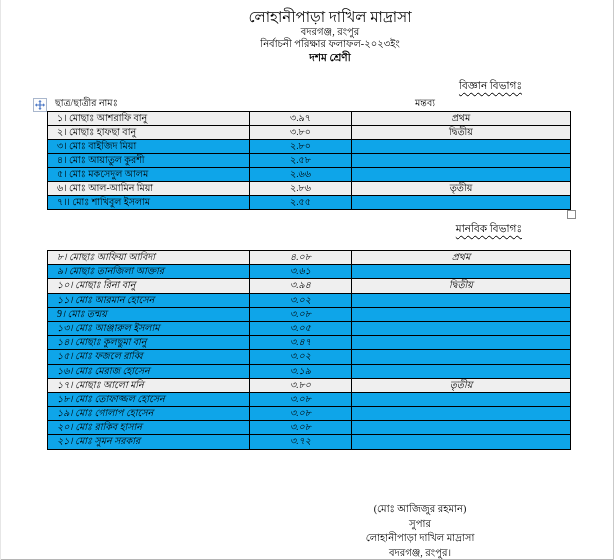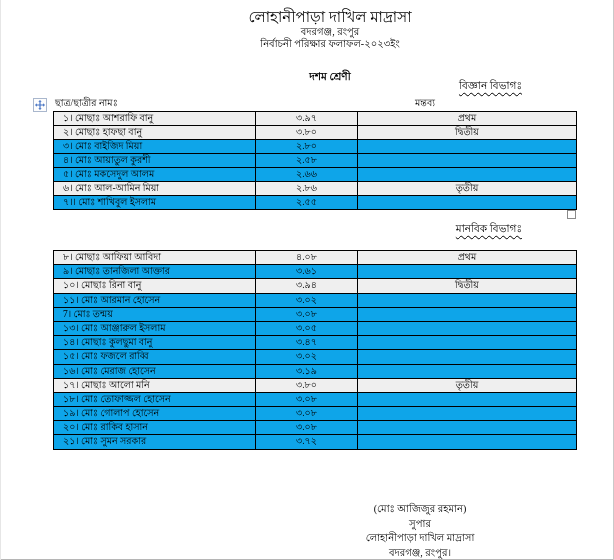--- a/index.html
+++ b/index.html
@@ -5,36 +5,36 @@
   html,body{margin:0;padding:0;background:#ffffff;}
   .page{
     position:relative;width:614px;height:560px;background:#fff;overflow:hidden;
     font-family:"Liberation Serif","DejaVu Serif",serif;color:#000;
     box-shadow: inset -1px 0 0 #c9c9c9, inset 1px 0 0 #e6e6e6, inset 0 -1px 0 #b5b5b5;
   }
   .doc-header{position:absolute;top:8px;left:130px;width:400px;text-align:center;}
   .t1{font-size:15px;line-height:18px;}
   .t2{font-size:10px;line-height:12px;}
   .t3{font-size:10px;line-height:12px;}
-  .t4{font-size:10.5px;font-weight:bold;line-height:13px;margin-top:20px;}
+  .t4{font-size:10.5px;font-weight:bold;line-height:13px;margin-top:1px;}
   .section-heading{
     position:absolute;left:122px;width:400px;text-align:right;
     font-size:10.5px;line-height:13px;
     text-decoration:underline;text-decoration-style:wavy;text-decoration-thickness:1px;
     text-underline-offset:3px;
   }
   .sh1{top:79px;} .sh2{top:222px;}
   .thead{position:absolute;top:96px;left:0;width:558px;height:14px;font-size:9.5px;line-height:14px;}
   .th-name{position:absolute;left:55px;}
   .th-gpa{position:absolute;left:268px;width:100px;text-align:center;margin-top:40px;}
   .th-remark{position:absolute;left:375px;width:100px;text-align:center;}
-  .tbl{position:absolute;left:53px;width:524px;border-top:1px solid #000;}
+  .tbl{position:absolute;left:47px;width:524px;border-top:1px solid #000;}
   .trow{display:flex;border-left:1px solid #000;border-bottom:1px solid #000;background:#0ea5e9;}
   .tbl1 .trow{height:13px;}
-  .tbl2 .trow{height:13.2px;}
+  .tbl2 .trow{height:13.2px;font-style:italic;}
   .cell{box-sizing:border-box;border-right:1px solid #000;font-size:9.5px;line-height:13px;
         overflow:hidden;white-space:nowrap;}
   .c-name{width:202px;padding-left:9px;}
   .c-gpa{width:102px;text-align:center;}
   .c-remark{width:219px;text-align:center;}
   .trow.hl{background:#efefef;}
   .move-handle{position:absolute;left:33px;top:98px;width:12px;height:12px;border:1px solid #a9b7cd;
                background:#fdfdfd;display:flex;align-items:center;justify-content:center;}
   .resize-handle{position:absolute;left:567px;top:210px;width:7px;height:7px;border:1px solid #8a8a8a;background:#fff;}
   .doc-footer{position:absolute;top:488px;left:320px;width:200px;text-align:center;
@@ -137,21 +137,21 @@
         <div class="cell c-remark">দ্বিতীয়</div>
       </div>
 
       <div class="trow">
         <div class="cell c-name">১১। মোঃ আরমান হোসেন</div>
         <div class="cell c-gpa">৩.০২</div>
         <div class="cell c-remark"></div>
       </div>
 
       <div class="trow">
-        <div class="cell c-name">7। মোঃ তন্ময়</div>
+        <div class="cell c-name">9। মোঃ তন্ময়</div>
         <div class="cell c-gpa">৩.০৮</div>
         <div class="cell c-remark"></div>
       </div>
 
       <div class="trow">
         <div class="cell c-name">১৩। মোঃ আঞ্জারুল ইসলাম</div>
         <div class="cell c-gpa">৩.০৫</div>
         <div class="cell c-remark"></div>
       </div>
 

